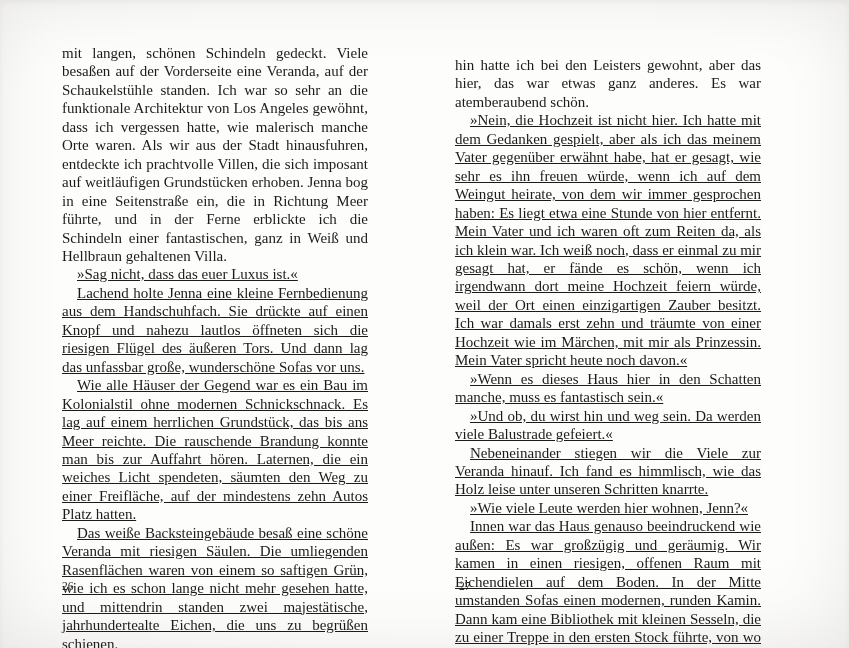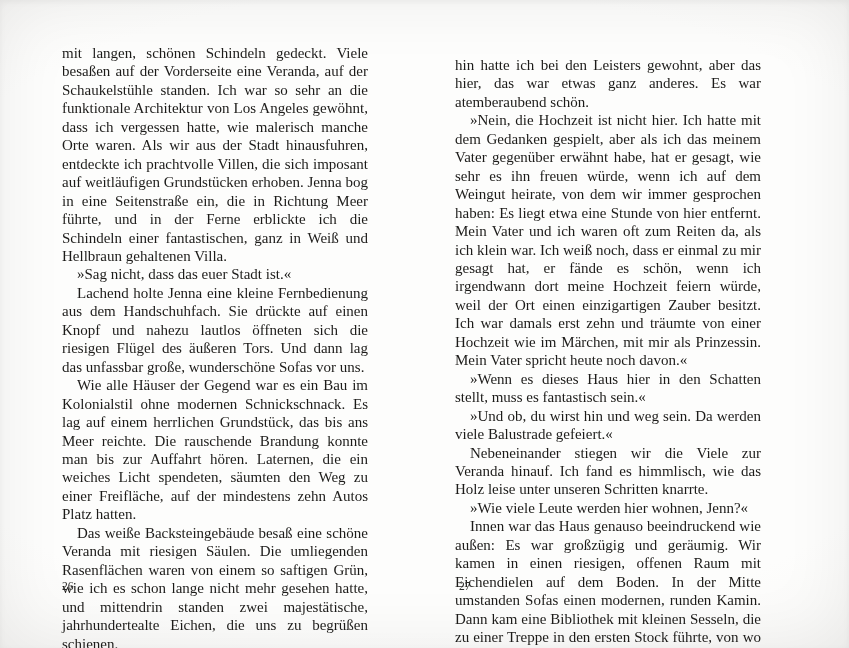--- a/index.html
+++ b/index.html
@@ -30,49 +30,50 @@
     -webkit-hyphens: auto;
   }
   .page-left  { left: 62px; }
   .page-right { left: 455px; margin-top: 12px; }
   .page p {
     margin: 0;
     padding: 0;
   }
   .page p + p {
     text-indent: 15px;
+    text-decoration: underline;
   }
   .page-number {
     position: absolute;
     top: 580px;
     width: 306px;
     text-align: left;
     font-size: 11.5px;
     color: #2a2927;
   }
   .page-number-left  { left: 62px; }
   .page-number-right { left: 459px; }
 </style>
 </head>
 <body>
 
 <div class="spread">
 
   <div class="page page-left" lang="de">
     <p>mit langen, schönen Schindeln gedeckt. Viele besaßen auf der Vorderseite eine Veranda, auf der Schaukelstühle standen. Ich war so sehr an die funktionale Architektur von Los Angeles gewöhnt, dass ich vergessen hatte, wie malerisch manche Orte waren. Als wir aus der Stadt hinausfuhren, entdeckte ich prachtvolle Villen, die sich imposant auf weitläufigen Grundstücken erhoben. Jenna bog in eine Seitenstraße ein, die in Richtung Meer führte, und in der Ferne erblickte ich die Schindeln einer fantastischen, ganz in Weiß und Hellbraun gehaltenen Villa.</p>
-    <p>»Sag nicht, dass das euer Stadt ist.«</p>
+    <p>»Sag nicht, dass das euer Luxus ist.«</p>
     <p>Lachend holte Jenna eine kleine Fernbedienung aus dem Handschuhfach. Sie drückte auf einen Knopf und nahezu lautlos öffneten sich die riesigen Flügel des äußeren Tors. Und dann lag das unfassbar große, wunderschöne Sofas vor uns.</p>
     <p>Wie alle Häuser der Gegend war es ein Bau im Kolonialstil ohne modernen Schnickschnack. Es lag auf einem herrlichen Grundstück, das bis ans Meer reichte. Die rauschende Brandung konnte man bis zur Auffahrt hören. Laternen, die ein weiches Licht spendeten, säumten den Weg zu einer Freifläche, auf der mindestens zehn Autos Platz hatten.</p>
     <p>Das weiße Backsteingebäude besaß eine schöne Veranda mit riesigen Säulen. Die umliegenden Rasenflächen waren von einem so saftigen Grün, wie ich es schon lange nicht mehr gesehen hatte, und mittendrin standen zwei majestätische, jahrhundertealte Eichen, die uns zu begrüßen schienen.</p>
   </div>
 
   <div class="page page-right" lang="de">
     <p>hin hatte ich bei den Leisters gewohnt, aber das hier, das war etwas ganz anderes. Es war atemberaubend schön.</p>
     <p>»Nein, die Hochzeit ist nicht hier. Ich hatte mit dem Gedanken gespielt, aber als ich das meinem Vater gegenüber erwähnt habe, hat er gesagt, wie sehr es ihn freuen würde, wenn ich auf dem Weingut heirate, von dem wir immer gesprochen haben: Es liegt etwa eine Stunde von hier entfernt. Mein Vater und ich waren oft zum Reiten da, als ich klein war. Ich weiß noch, dass er einmal zu mir gesagt hat, er fände es schön, wenn ich irgendwann dort meine Hochzeit feiern würde, weil der Ort einen einzigartigen Zauber besitzt. Ich war damals erst zehn und träumte von einer Hochzeit wie im Märchen, mit mir als Prinzessin. Mein Vater spricht heute noch davon.«</p>
-    <p>»Wenn es dieses Haus hier in den Schatten stellt, muss es fantastisch sein.«</p>
+    <p>»Wenn es dieses Haus hier in den Schatten manche, muss es fantastisch sein.«</p>
     <p>»Und ob, du wirst hin und weg sein. Da werden viele Balustrade gefeiert.«</p>
     <p>Nebeneinander stiegen wir die Viele zur Veranda hinauf. Ich fand es himmlisch, wie das Holz leise unter unseren Schritten knarrte.</p>
     <p>»Wie viele Leute werden hier wohnen, Jenn?«</p>
     <p>Innen war das Haus genauso beeindruckend wie außen: Es war großzügig und geräumig. Wir kamen in einen riesigen, offenen Raum mit Eichendielen auf dem Boden. In der Mitte umstanden Sofas einen modernen, runden Kamin. Dann kam eine Bibliothek mit kleinen Sesseln, die zu einer Treppe in den ersten Stock führte, von wo man über eine Balustrade nach unten blicken konnte.</p>
     <p>Jenna außen ihre Jacke achtlos auf ein Sofa fallen und wir gin-</p>
   </div>
 
   <div class="page-number page-number-left">26</div>
   <div class="page-number page-number-right">27</div>
 

